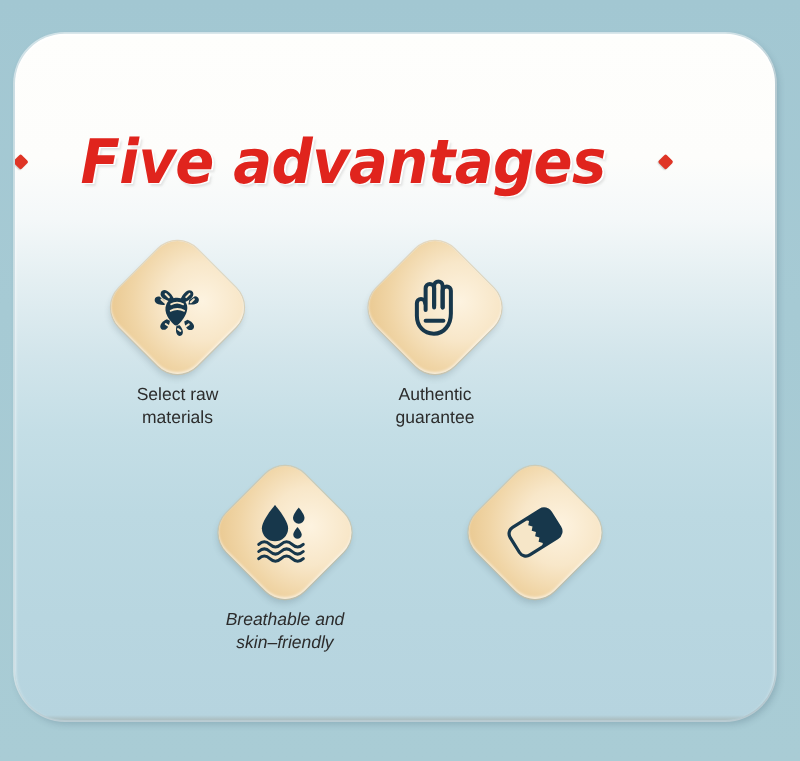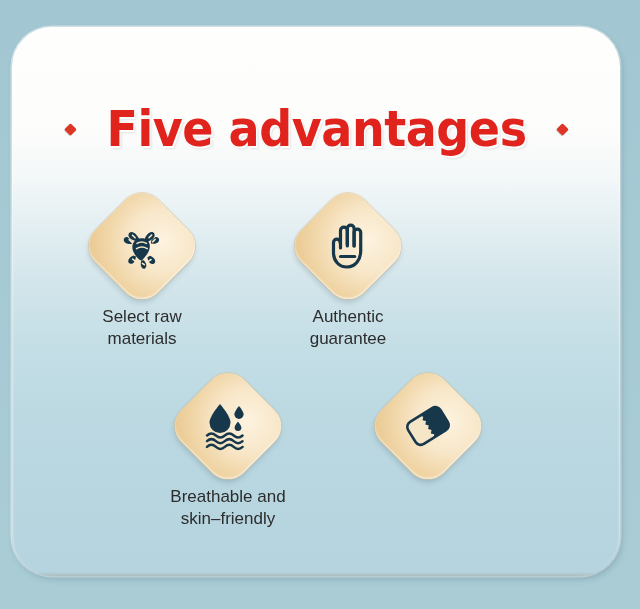--- a/index.html
+++ b/index.html
@@ -56,22 +56,23 @@
   }
 
   
   #title-row {
     position: absolute;
     top: 78px;
     left: 0;
     width: 608px;
     display: flex;
     align-items: center;
-    justify-content: center;
-    gap: 18px;
+    justify-content: flex-start;
+    gap: 30px;
+    font-style: italic;
   }
   .bullet-diamond {
     width: 9px;
     height: 9px;
     background: #df3526;
     transform: rotate(45deg);
     border-radius: 1.5px;
     box-shadow: 0 1px 1px rgba(0,0,0,0.18);
     flex: 0 0 auto;
   }
@@ -119,32 +120,32 @@
     display: flex;
     align-items: center;
     justify-content: center;
   }
   .badge-inner svg { display: block; }
 
   .feat-label {
     margin-top: 16px;
     text-align: center;
     font-family: "Liberation Sans", sans-serif;
-    font-size: 17px;
+    font-size: 14px;
     line-height: 1.32;
     color: #2c2c2c;
     white-space: pre-line;
   }
 
   
   #feat-1 { left: 45px;  top: 175px; }
   #feat-2 { left: 251px; top: 175px; }
   #feat-3 { left: 435px; top: 175px; }
   
-  #feat-4 { left: 131px; top: 355px; }
+  #feat-4 { left: 131px; top: 355px; font-style: italic; }
   #feat-5 { left: 331px; top: 355px; }
 </style>
 </head>
 <body>
 
 <div id="stage">
 
   <div id="card">
 
     <div id="title-row">

